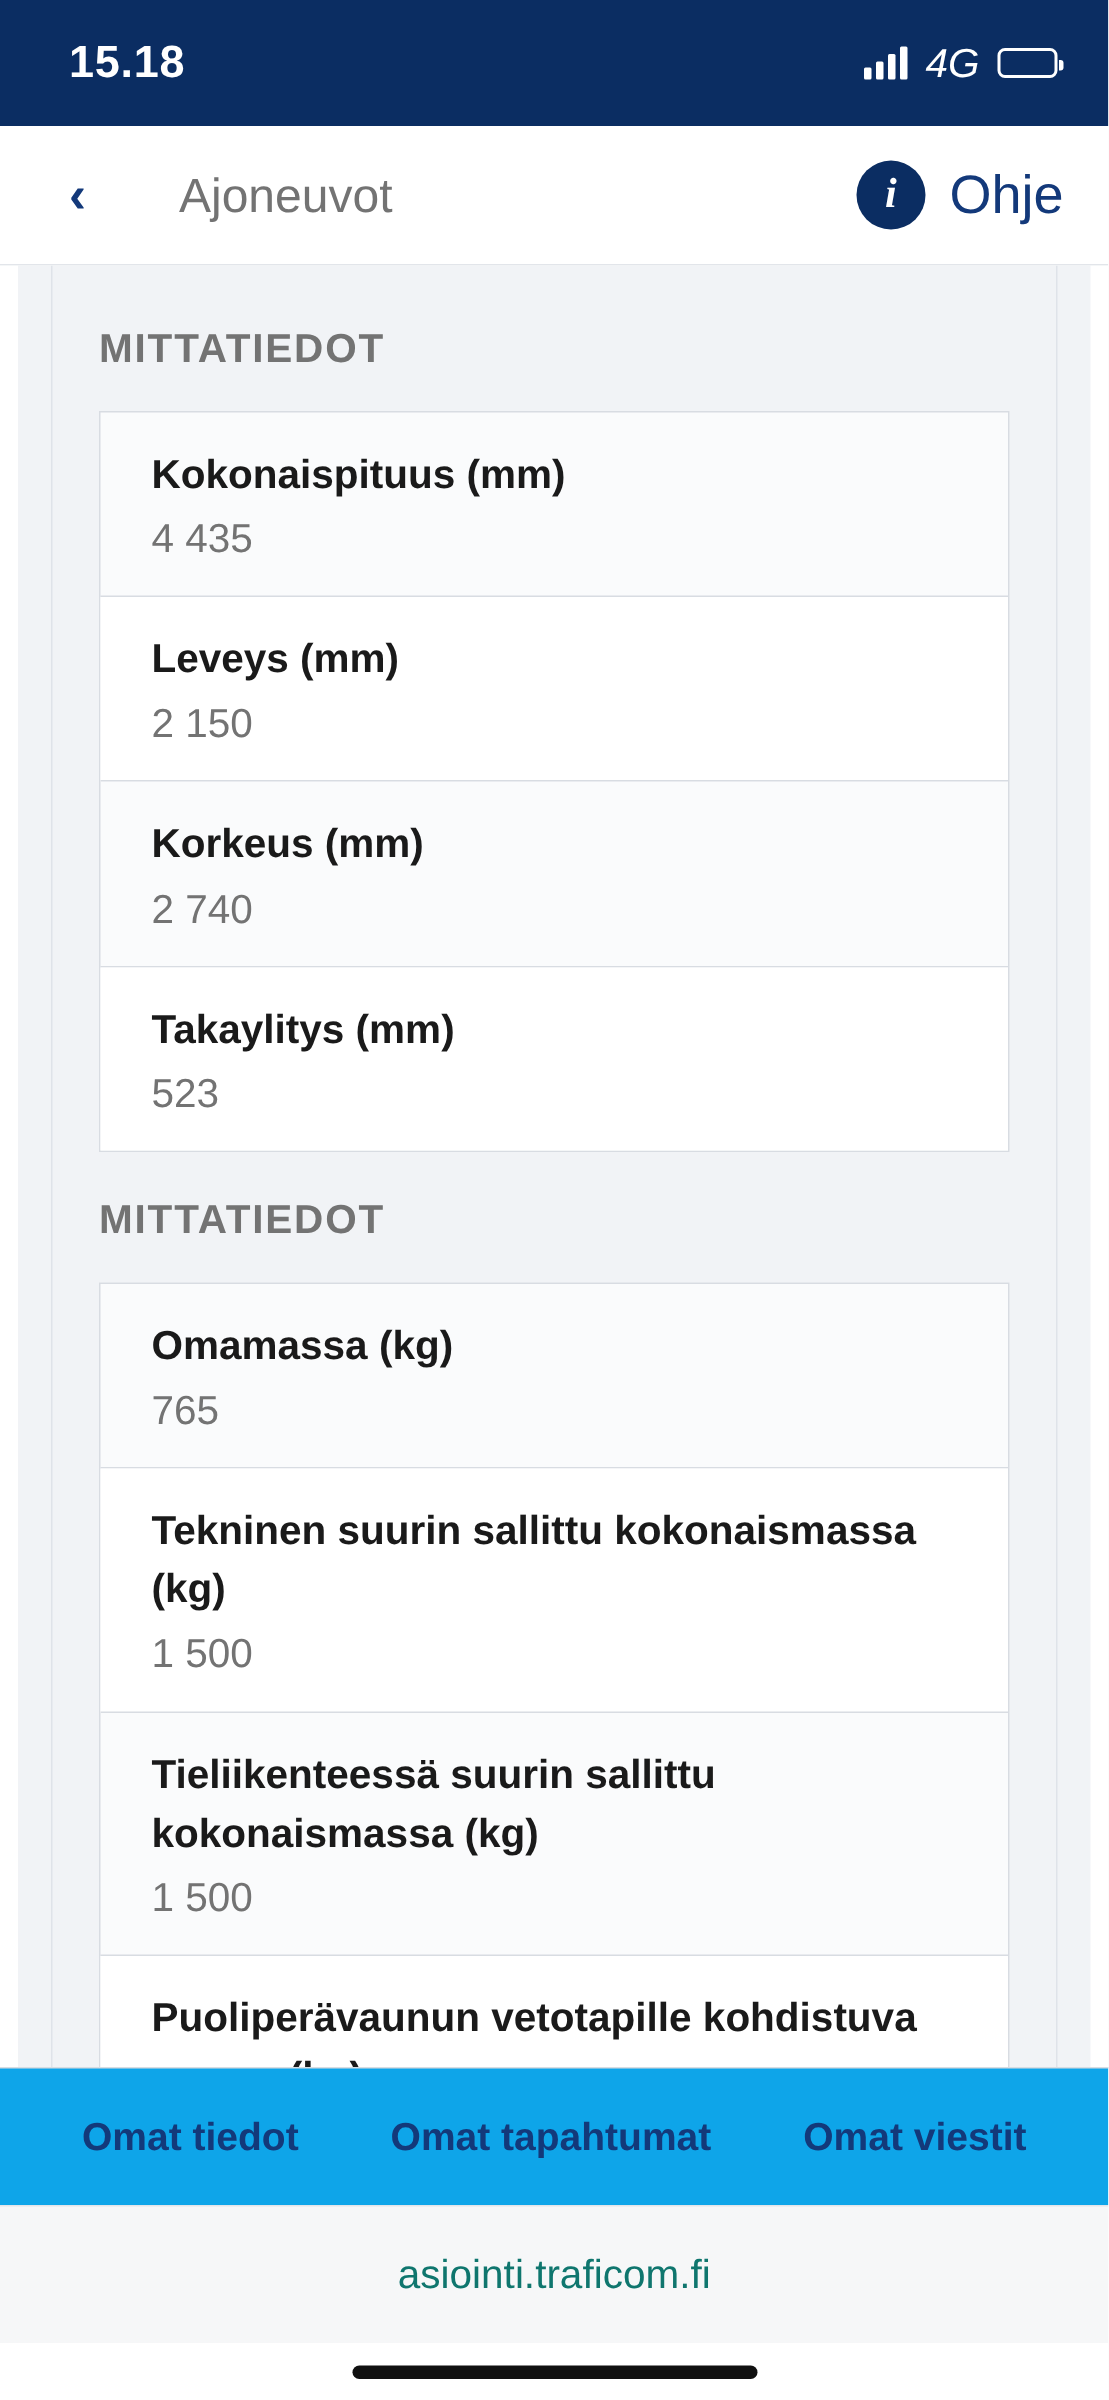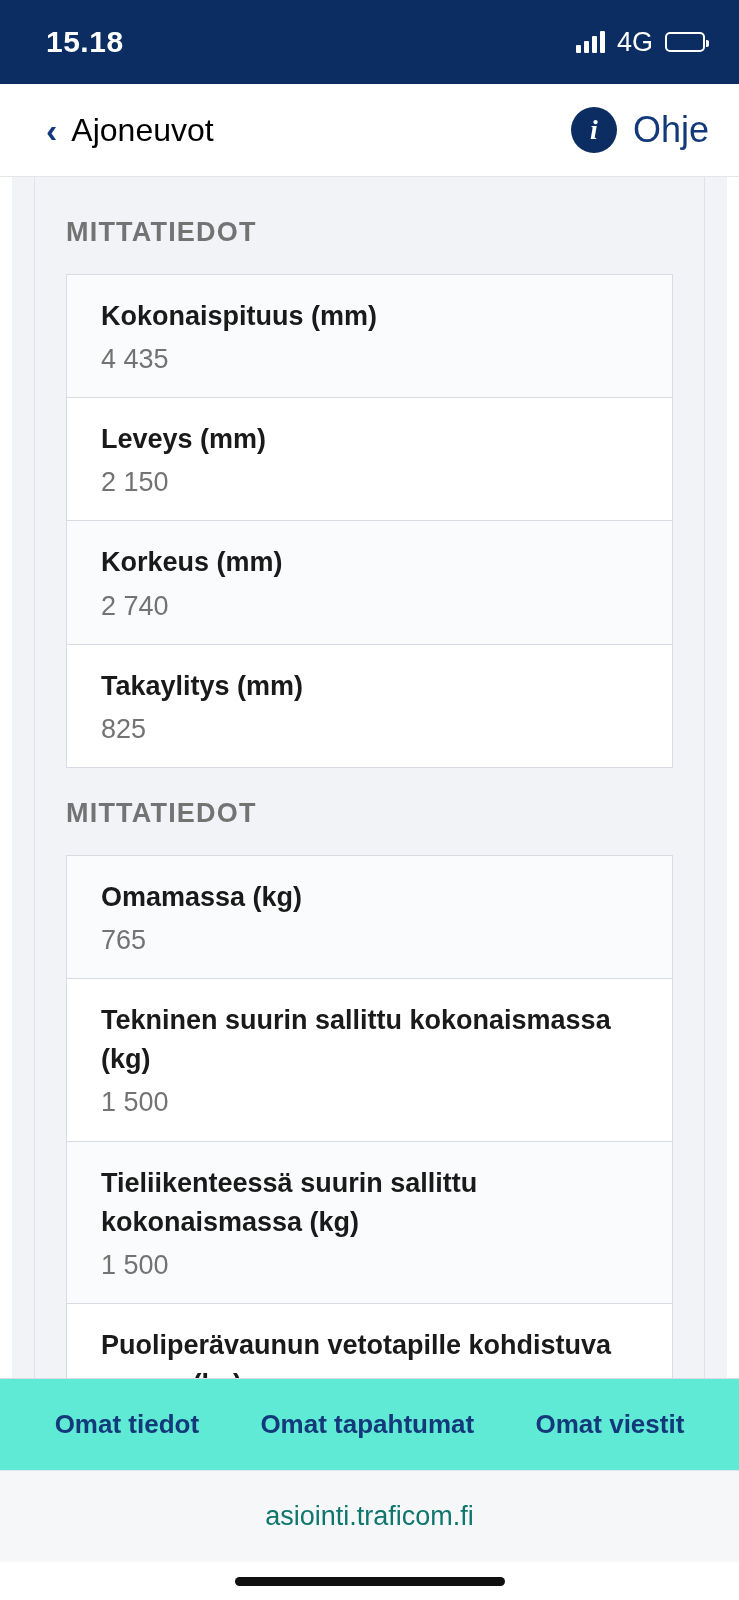--- a/index.html
+++ b/index.html
@@ -29,20 +29,21 @@
   }
   .status-time {
     font-size: 30px;
     font-weight: 600;
     letter-spacing: 0.5px;
   }
   .status-right {
     display: flex;
     align-items: center;
     gap: 12px;
+    font-style: italic;
   }
   .signal {
     display: flex;
     align-items: flex-end;
     gap: 3px;
     height: 22px;
   }
   .signal i {
     display: block;
     width: 5px;
@@ -100,21 +101,22 @@
     cursor: pointer;
   }
   .chev {
     font-size: 34px;
     font-weight: 700;
     line-height: 1;
     color: #13397a;
   }
   .nav-back-label {
     font-size: 32px;
-    color: #000000;
+    color: #737373;
+    margin-left: 48px;
   }
   .nav-help {
     display: flex;
     align-items: center;
     gap: 16px;
     cursor: pointer;
   }
   .info-badge {
     width: 46px;
     height: 46px;
@@ -194,21 +196,21 @@
   .row-value {
     font-size: 27px;
     color: #737373;
     margin-top: 6px;
     line-height: 1.3;
   }
 
   
   .tabbar {
     height: 92px;
-    background: #5eead4;
+    background: #0ea5e9;
     border-top: 1px solid #d8dce2;
     display: flex;
     align-items: center;
     justify-content: space-around;
     padding: 0 24px;
   }
   .tab {
     font-size: 26px;
     font-weight: 700;
     color: #13397a;
@@ -291,21 +293,21 @@
         <div class="row alt">
           <div class="row-label">Leveys (mm)</div>
           <div class="row-value">2 150</div>
         </div>
         <div class="row">
           <div class="row-label">Korkeus (mm)</div>
           <div class="row-value">2 740</div>
         </div>
         <div class="row alt">
           <div class="row-label">Takaylitys (mm)</div>
-          <div class="row-value">825</div>
+          <div class="row-value">523</div>
         </div>
       </div>
 
       <div class="section-title second">MITTATIEDOT</div>
       <div class="card">
         <div class="row">
           <div class="row-label">Omamassa (kg)</div>
           <div class="row-value">765</div>
         </div>
         <div class="row alt">

